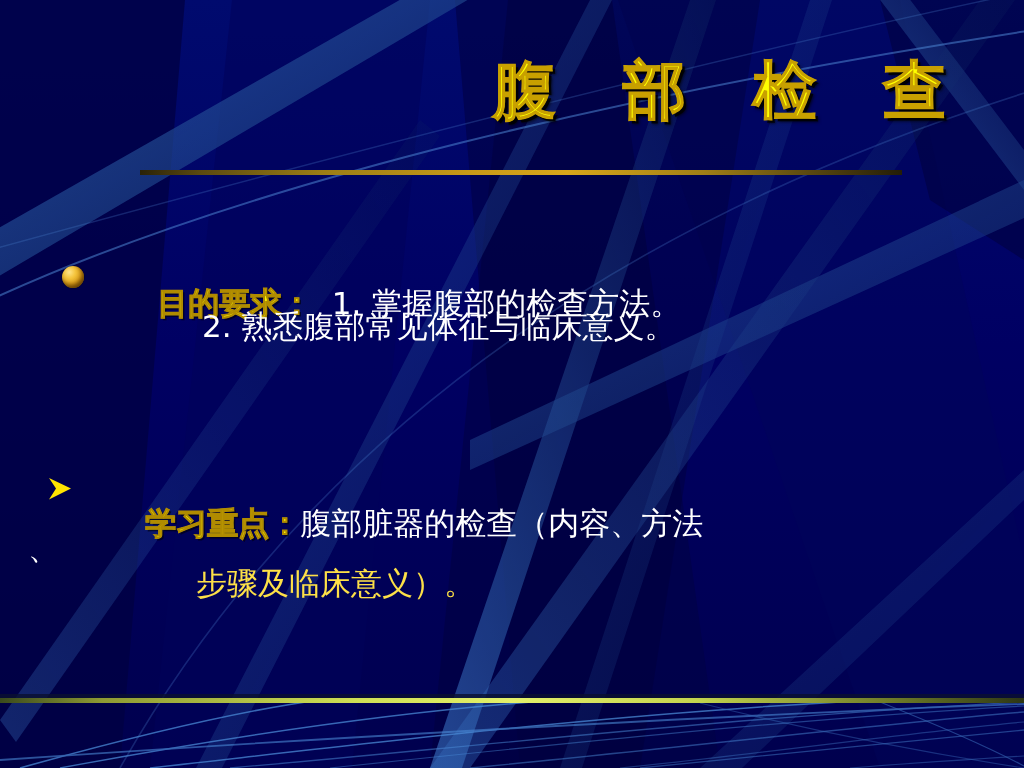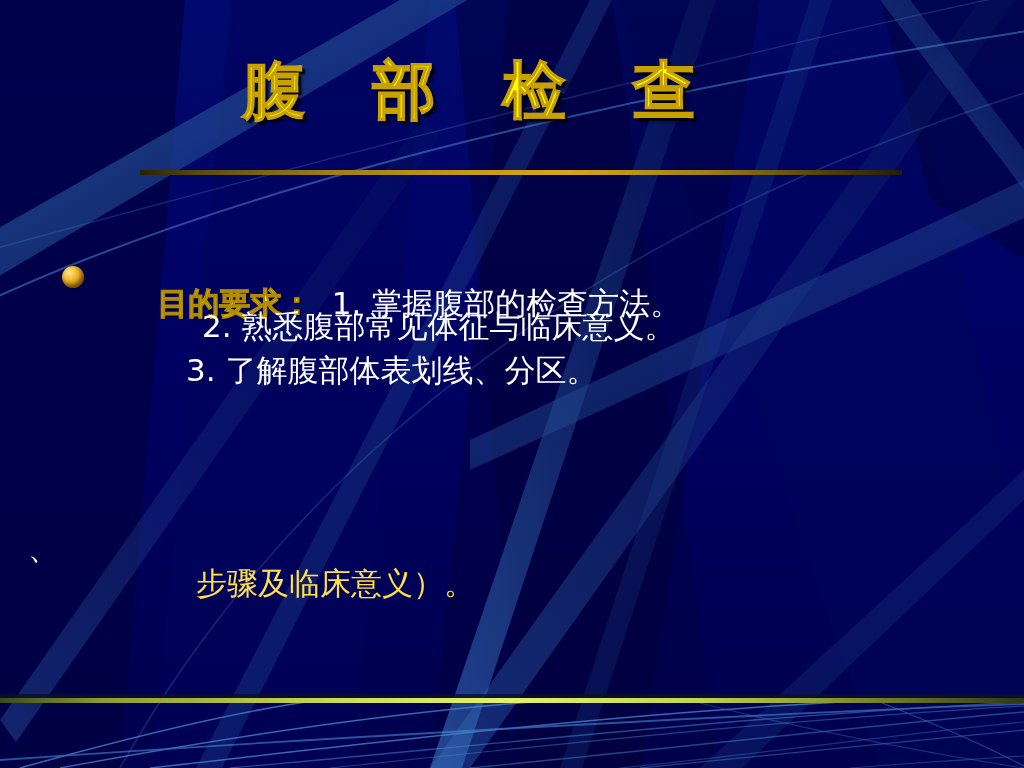--- a/index.html
+++ b/index.html
@@ -12,22 +12,22 @@
   #slide {
     position:relative;
     width:1024px; height:768px;
     overflow:hidden;
     background:#000061;
   }
   #bg { position:absolute; inset:0; width:1024px; height:768px; }
 
   
   #title-block {
-    position:absolute; top:58px; left:0; width:940px;
-    text-align:center;
+    position:absolute; top:58px; left:8px; width:940px;
+    text-align:right;
   }
   #title-text {
     display:inline-block;
     font-family:"DejaVu Sans","Liberation Sans",sans-serif;
     font-size:63px;
     font-weight:bold;
     letter-spacing:2px;
     color:#ffff00;
     line-height:1.05;
     -webkit-text-stroke:1.2px #c8a000;
@@ -175,19 +175,28 @@
   </div>
   <div id="gold-rule"></div>
 
   <div class="row" id="row-aim">
     <span class="bullet-sphere"></span>
     <span id="aim-line1">
       <span class="hl">目的要求：</span><span class="wh">  </span><span class="wh">1. 掌握腹部的检查方法。</span>
     </span>
   </div>
   <div id="aim-line2">2. 熟悉腹部常见体征与临床意义。</div>
-  <div id="aim-line3">3. 了解腹部体表划线、分区。</div>
-
+
+  <div class="row" id="row-key">
+    <span class="bullet-arrow">
+      <svg width="30" height="30" viewBox="0 0 30 30">
+        <polygon points="5,4 27,14.5 5,25.5 12,14.5" fill="#ffe400"></polygon>
+      </svg>
+    </span>
+    <span id="key-text">
+      <span class="hl">学习重点：</span><span class="wh">腹部脏器的检查（内容、方法</span>
+    </span>
+  </div>
   <div id="key-wrap-dun">、</div>
   <div id="key-line2">步骤及临床意义）。</div>
 
 
 </div>
 
 </body></html>

